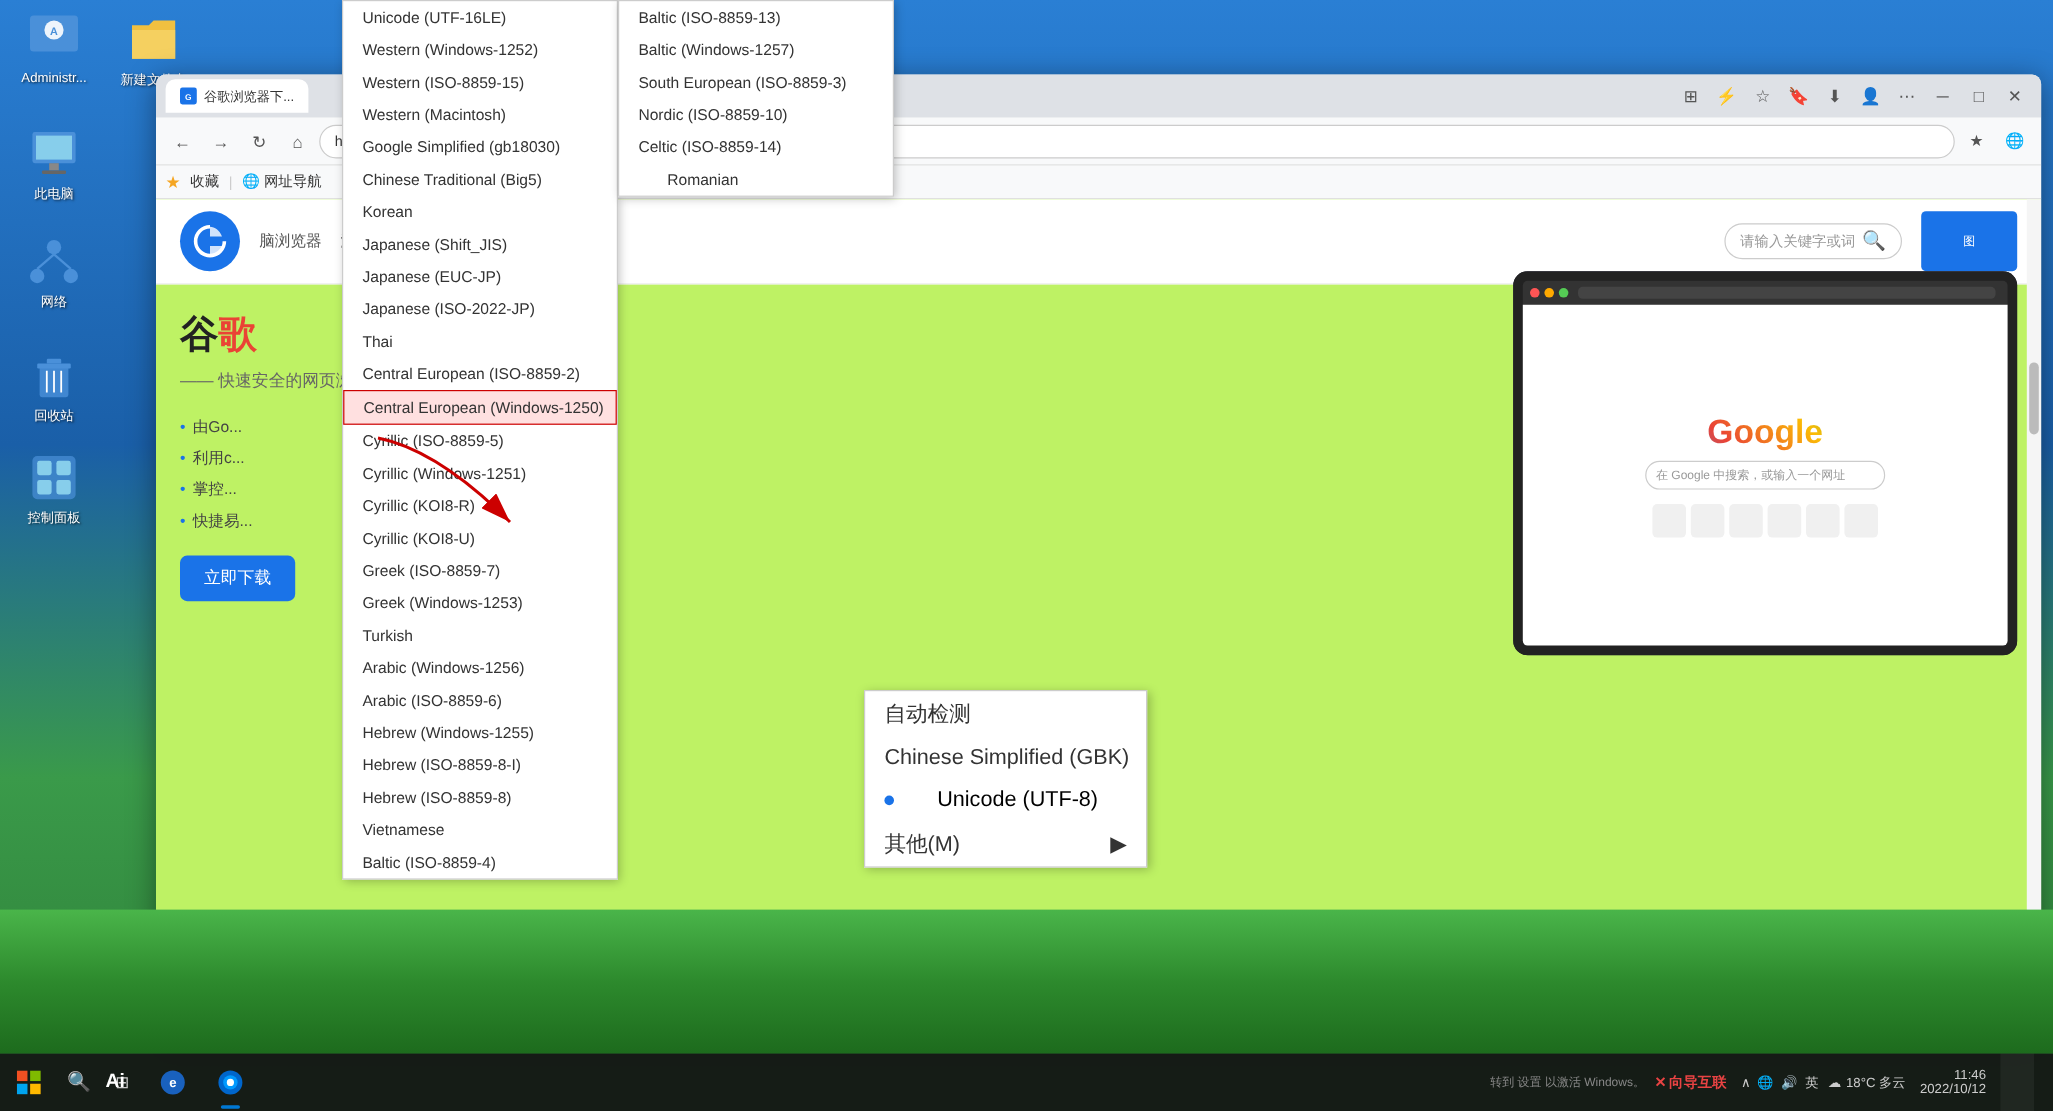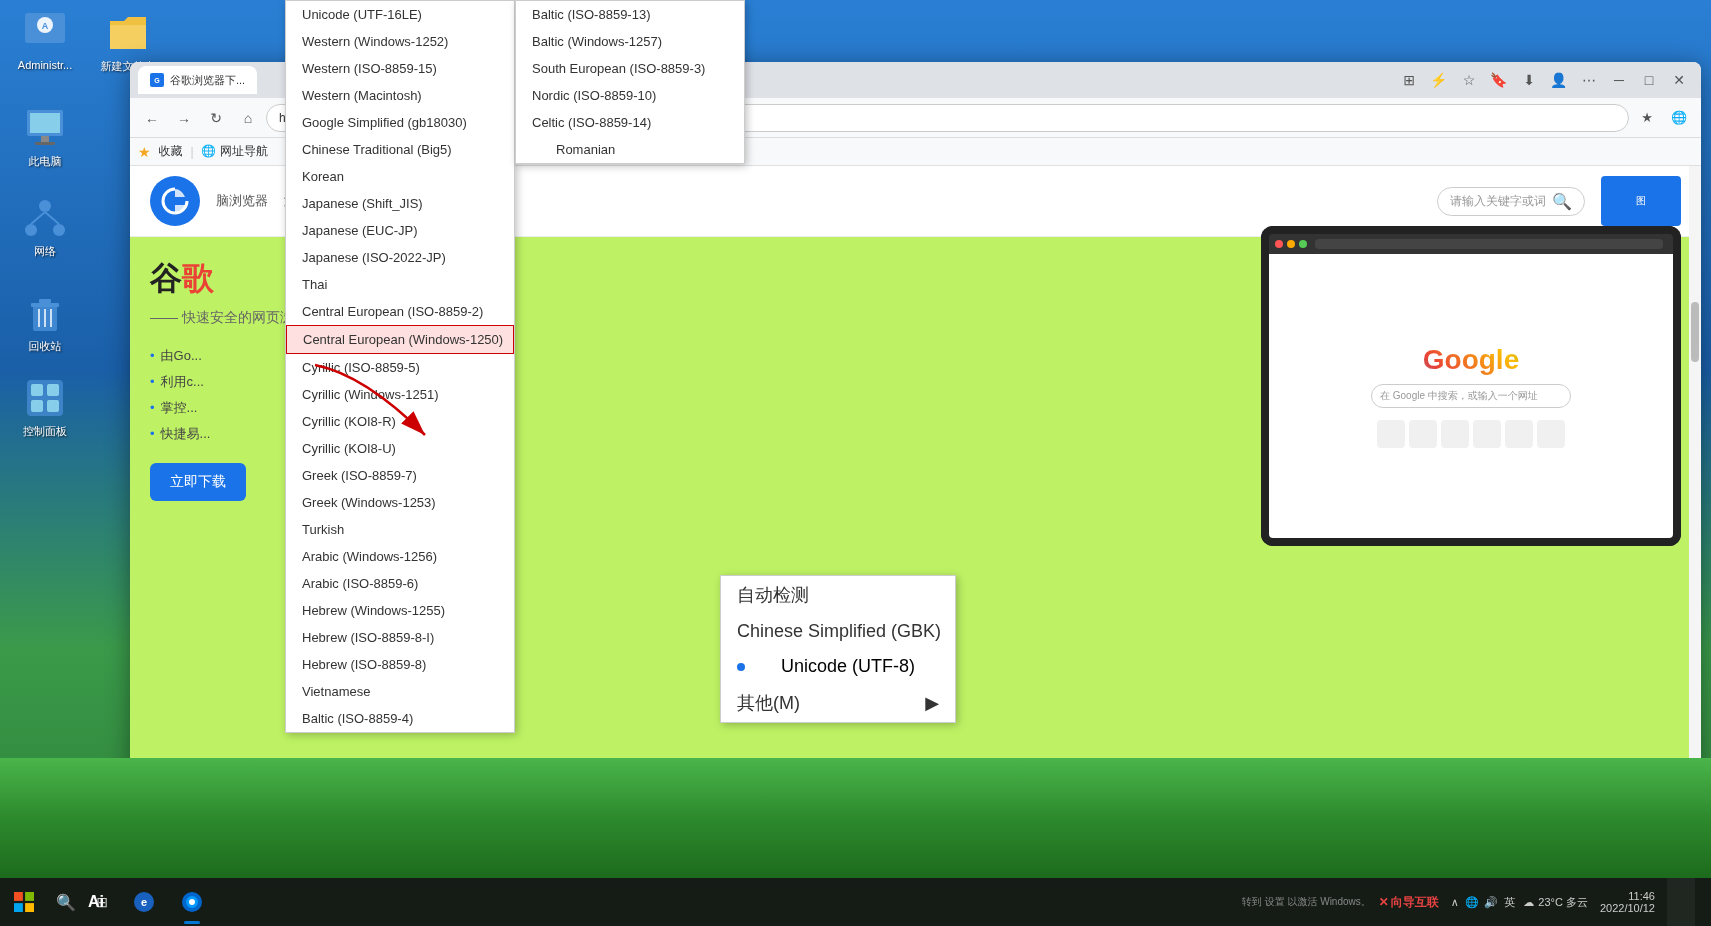--- a/index.html
+++ b/index.html
@@ -855,21 +855,21 @@
 
       <div class="taskbar-notification-area">
         <span style="cursor:pointer;">∧</span>
         <span>🌐</span>
         <span>🔊</span>
         <span>英</span>
       </div>
 
       <div class="taskbar-weather">
         <span>☁</span>
-        <span>23°C 多云</span>
+        <span>18°C 多云</span>
       </div>
 
       <div class="taskbar-clock">
         <span>11:46</span>
         <span>2022/10/12</span>
       </div>
 
       <div style="width:28px;height:48px;display:flex;align-items:center;justify-content:center;cursor:pointer;background:rgba(255,255,255,0.05);"></div>
     </div>
   </div>

